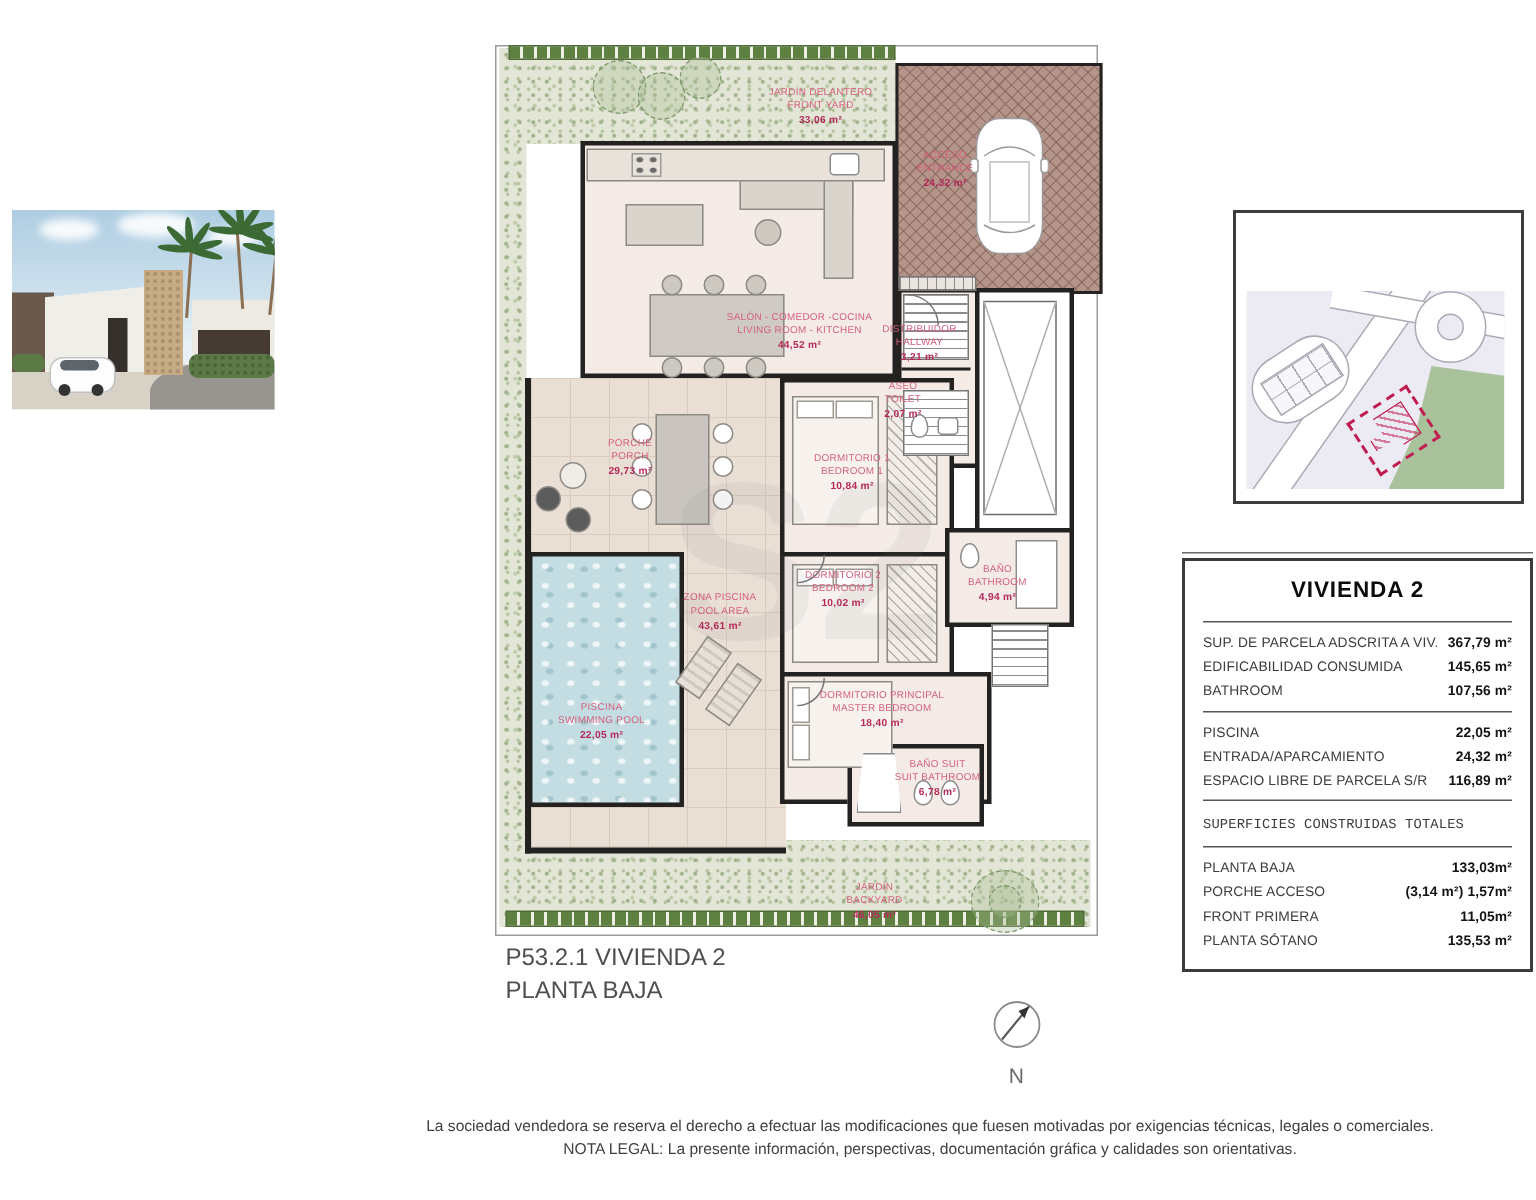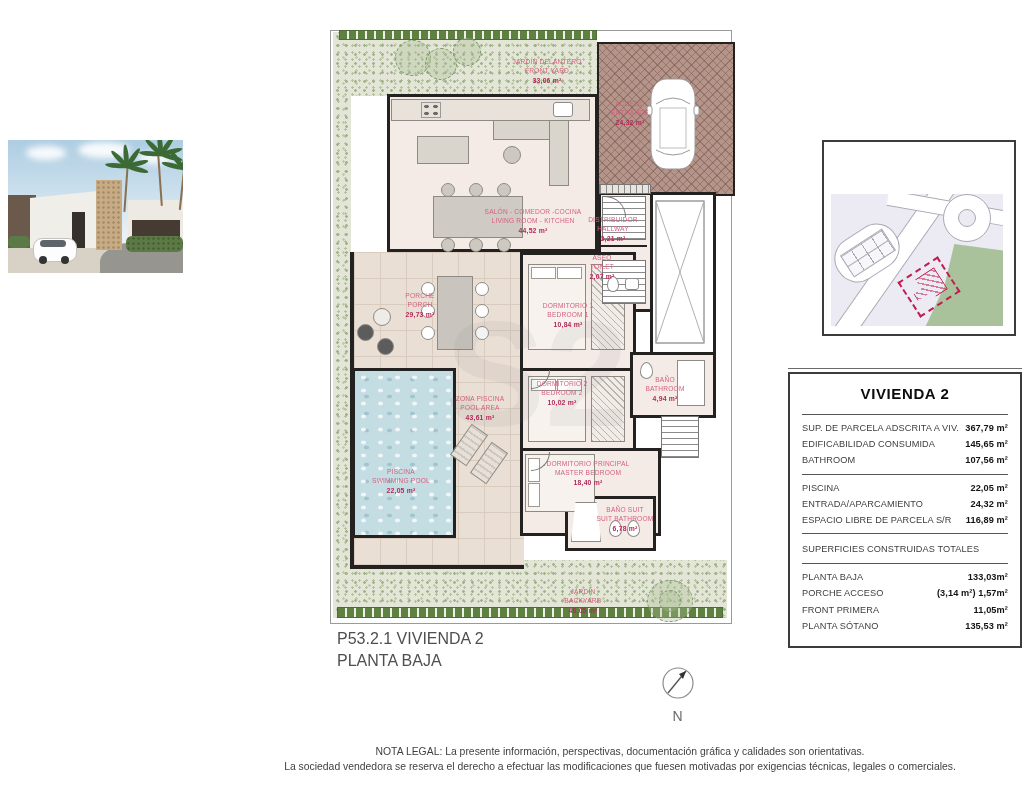--- a/index.html
+++ b/index.html
@@ -63,21 +63,21 @@
 
   
   .tline{position:absolute;left:788px;top:368px;width:234px;border-top:1.2px solid #6a6a6a;}
   .tbox{position:absolute;left:788px;top:372px;width:234px;height:276px;border:2px solid #3c3c3c;background:#fff;
         box-sizing:border-box;padding:6px 12px 0 12px;}
   .tbox .title{text-align:center;font-weight:bold;font-size:15px;color:#0c0c0c;letter-spacing:.6px;padding:5px 0 7px;}
   .rule{border-top:1.2px solid #565656;margin:5px 0;}
   .trow{display:flex;justify-content:space-between;align-items:baseline;font-size:9.2px;color:#3d3d3d;
         padding:3.1px 0;letter-spacing:.1px;}
   .trow .v{font-weight:bold;color:#141414;white-space:nowrap;}
-  .shead{font-size:9.2px;color:#3d3d3d;padding:5px 0 4px;letter-spacing:.1px;}
+  .shead{font-size:9.2px;color:#3d3d3d;padding:5px 0 4px;letter-spacing:.1px;font-family:Liberation Mono, monospace;}
 
   
   .legal{position:absolute;left:230px;top:744px;width:780px;text-align:center;font-size:10.4px;
          color:#3f3f3f;line-height:1.45;}
 
   
   .photo{position:absolute;left:8px;top:140px;width:175px;height:133px;overflow:hidden;
          background:linear-gradient(#aecde2 0%,#cfe2ee 45%,#e9f1f5 70%);}
   .cloud{position:absolute;background:#fff;border-radius:50%;filter:blur(3px);opacity:.9;}
   .palm-leaf{position:absolute;width:24px;height:5px;background:#3c6a34;border-radius:50%;
@@ -384,17 +384,17 @@
       <span>FRONT PRIMERA</span>
       <span class="v">11,05m²</span>
     </div>
     <div class="trow">
       <span>PLANTA SÓTANO</span>
       <span class="v">135,53 m²</span>
     </div>
   </div>
 
   <div class="legal">
+    <div>La sociedad vendedora se reserva el derecho a efectuar las modificaciones que fuesen motivadas por exigencias técnicas, legales o comerciales.</div>
     <div>NOTA LEGAL: La presente información, perspectivas, documentación gráfica y calidades son orientativas.</div>
-    <div>La sociedad vendedora se reserva el derecho a efectuar las modificaciones que fuesen motivadas por exigencias técnicas, legales o comerciales.</div>
   </div>
 
 </div>
 
 </body></html>

